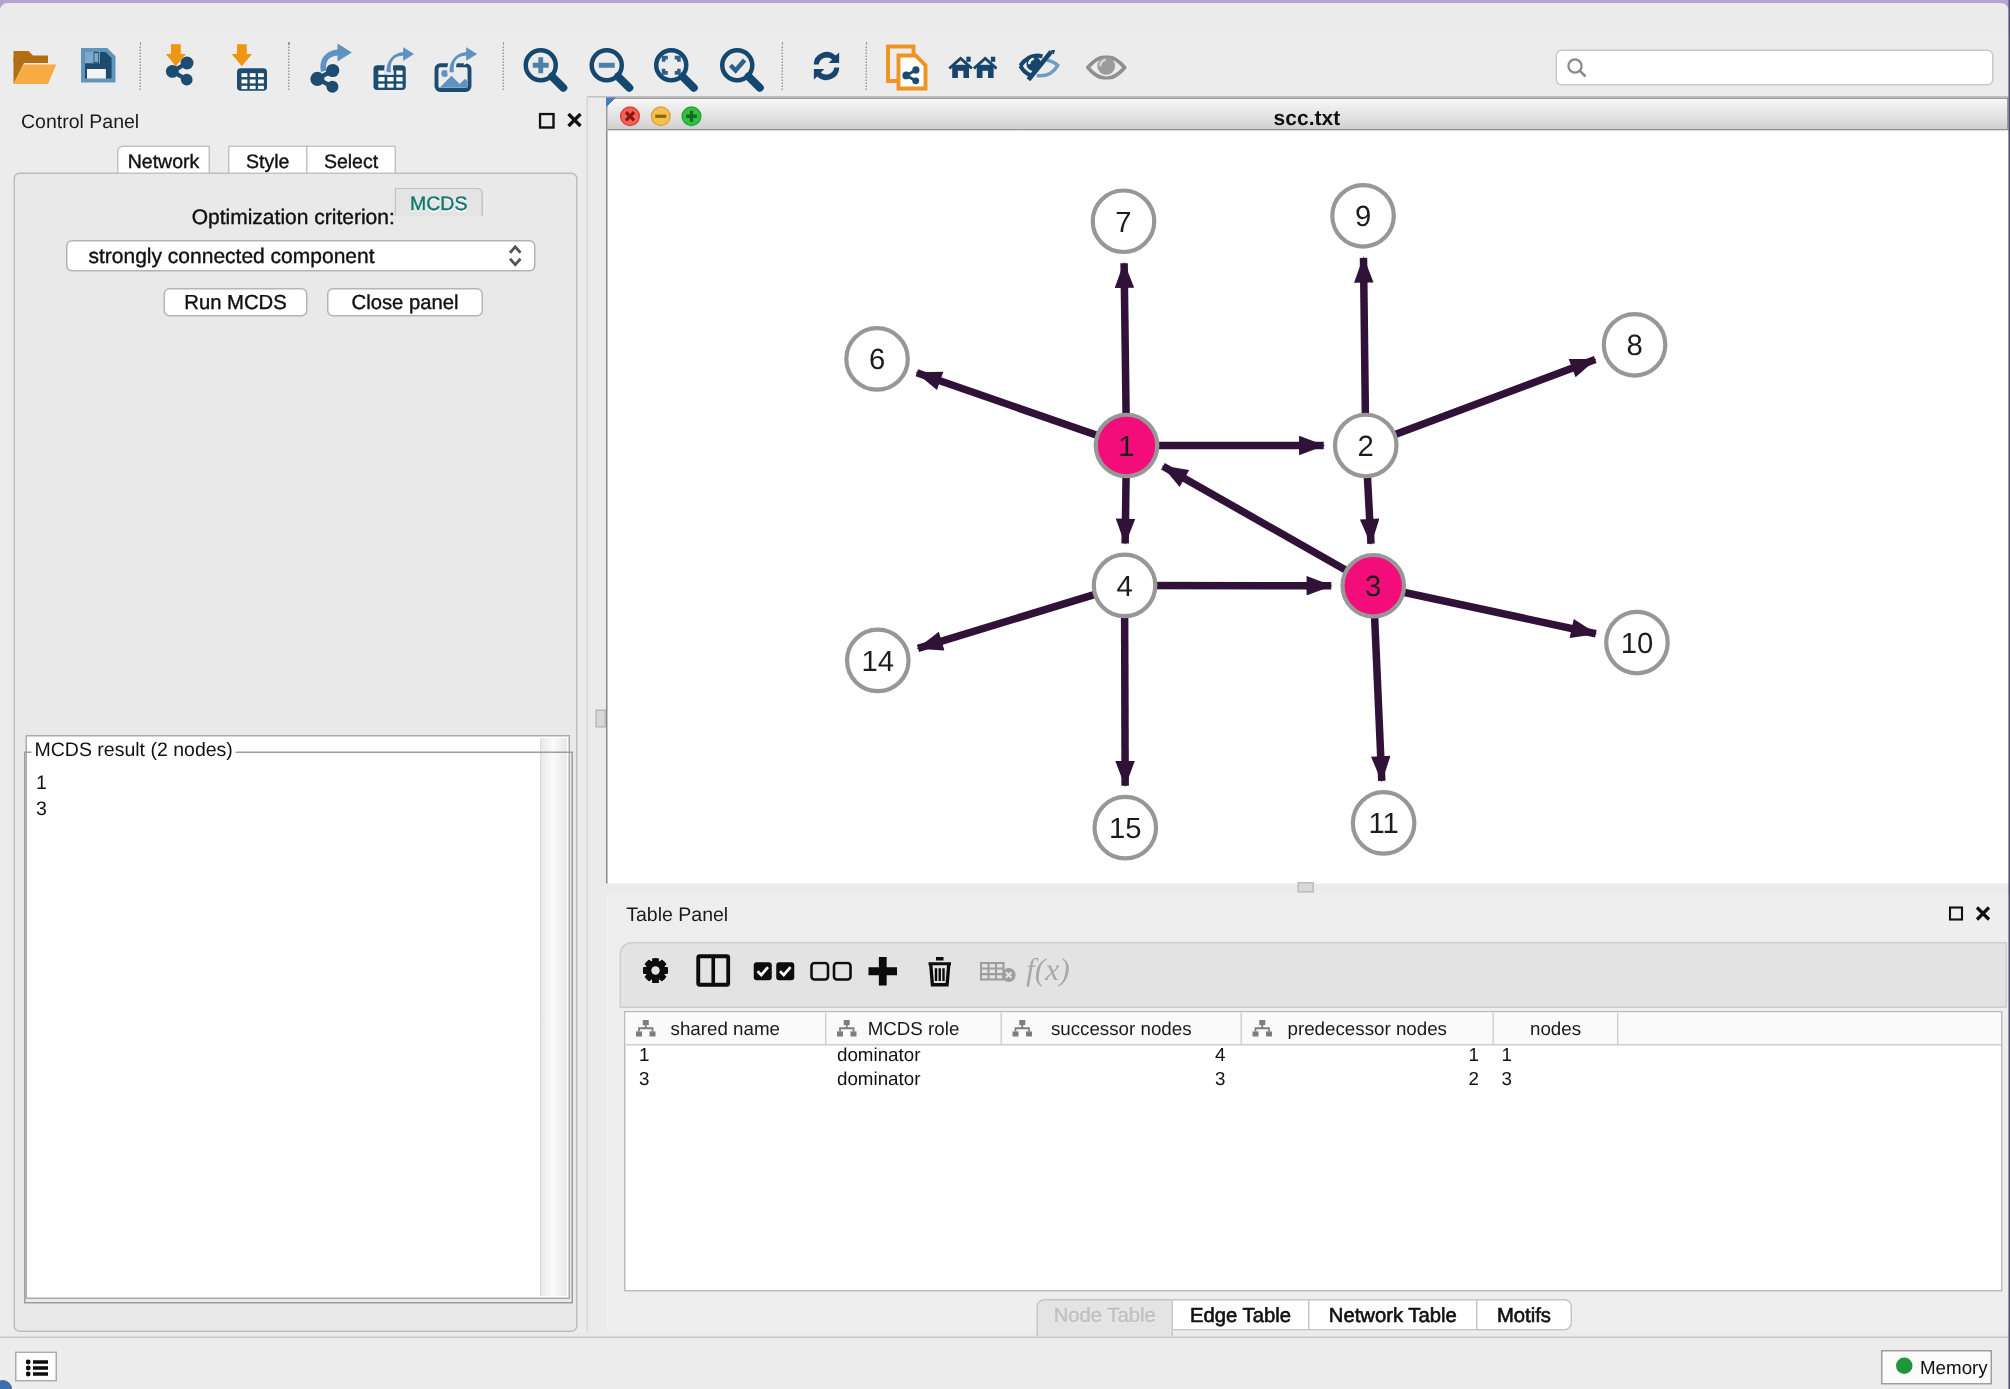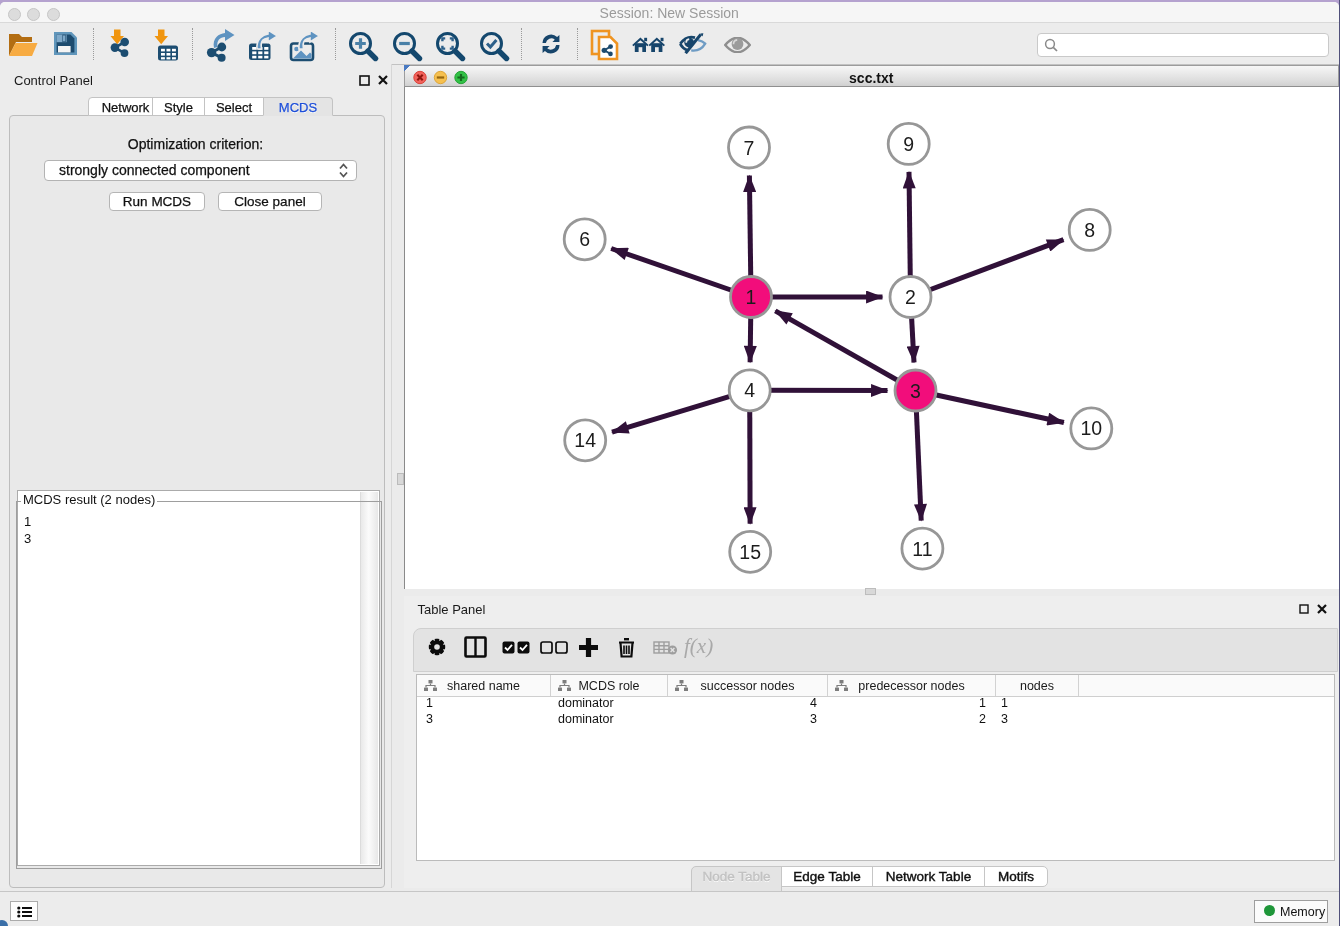--- a/index.html
+++ b/index.html
@@ -55,26 +55,20 @@
               background:#50507a;}
   .thc{position:absolute;top:0;height:21px;border-left:1px solid #d2d2d2;
        display:flex;align-items:center;justify-content:center;box-sizing:border-box;}
   .thc:first-child{border-left:none;}
   .treei{position:absolute;left:6px;top:4px;}
 </style>
 </head>
 <body>
 <div id="desktop">
  <div id="app">
-  <div id="titlebar">
-    <div class="tl" style="left:8px;"></div>
-    <div class="tl" style="left:27px;"></div>
-    <div class="tl" style="left:47px;"></div>
-    <div id="titletext">Session: New Session</div>
-  </div>
   <div id="toolbar">
 
     <svg style="position:absolute;left:7px;top:7px;" width="35" height="28" viewBox="0 0 35 28">
       <path d="M2,4 L12,4 L15,7 L25,7 L25,12 L2,12 z" fill="#b36d12"></path>
       <path d="M2,26 L2,9 L25,9 L25,12 L9,12 z" fill="#b36d12"></path>
       <path d="M8.5,13 L30.5,13 L25,26 L2,26 z" fill="#f7ab42"></path>
     </svg>
 
     <svg style="position:absolute;left:53px;top:8px;" width="25" height="25" viewBox="0 0 25 25">
       <path d="M1,1 H18.5 L24,6.5 V24 H1 z" fill="#6096bb"></path>
@@ -227,25 +221,25 @@
   <div id="controlpanel">
     <div class="panelhead" style="position:absolute;left:14px;top:9px;">Control Panel</div>
     <svg style="position:absolute;left:359px;top:11px;" width="30" height="11">
       <rect x="1" y="1" width="9" height="9" fill="none" stroke="#111" stroke-width="1.6"></rect>
       <path d="M20,1 L28,9 M28,1 L20,9" stroke="#111" stroke-width="2.2"></path>
     </svg>
 
     <div style="position:absolute;left:9px;top:51px;width:374px;height:771px;
                 border:1px solid #bdbdbd;border-radius:4px;background:#e9e9e9;"></div>
 
-    <div class="tab" style="left:78px;width:75px;border-radius:4px 0 0 0;margin-left:10px;">Network</div>
+    <div class="tab" style="left:78px;width:62px;border-radius:4px 0 0 0;">Network</div>
     <div class="tab" style="left:152px;width:53px;">Style</div>
     <div class="tab" style="left:204px;width:60px;">Select</div>
-    <div class="tab" style="left:263px;width:70px;background:#e4e4e4;color:#1d4ed8;
-         text-shadow:0 1px 0 #ffffff;border-radius:0 4px 0 0;border-bottom:1px solid #e4e4e4;">MCDS</div>
+    <div class="tab" style="left:263px;width:59px;background:#e4e4e4;color:#0f766e;
+         text-shadow:0 1px 0 #ffffff;border-radius:0 4px 0 0;border-bottom:1px solid #e4e4e4;margin-top:28px;">MCDS</div>
 
     <div style="position:absolute;left:0;top:72px;width:391px;text-align:center;
                 font-size:14px;color:#111;-webkit-text-stroke:0.25px;">Optimization criterion:</div>
     <div style="position:absolute;left:44px;top:96px;width:311px;height:19px;
                 background:#fff;border:1px solid #b3b3b3;border-radius:4px;
                 font-size:14px;color:#111;-webkit-text-stroke:0.25px;line-height:19px;">
       <span style="margin-left:14px;">strongly connected component</span>
       <svg style="position:absolute;right:7px;top:2px;" width="11" height="15">
         <path d="M2,5.5 L5.5,1.5 L9,5.5" fill="none" stroke="#555" stroke-width="1.8"></path>
         <path d="M2,9.5 L5.5,13.5 L9,9.5" fill="none" stroke="#555" stroke-width="1.8"></path>

